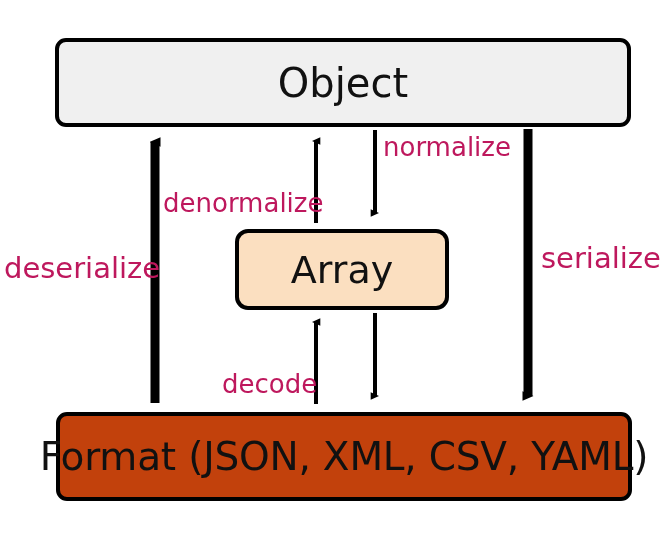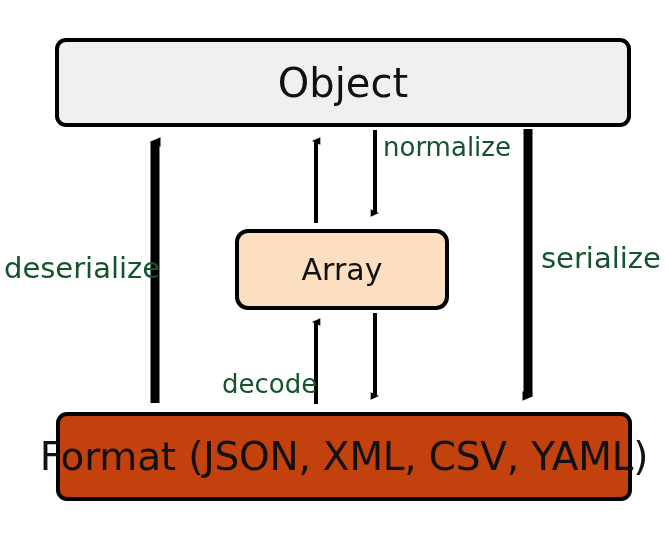--- a/index.html
+++ b/index.html
@@ -27,41 +27,41 @@
   #node-object{
     left:55px; top:38px; width:576px; height:89px;
     background:#f0f0f0;
   }
   #node-object .node-label{ font-size:40px; }
   #node-array{
     left:235px; top:229px; width:214px; height:81px;
     background:#fbdfc0;
     border-radius:13px;
   }
-  #node-array .node-label{ font-size:30px; }
+  #node-array .node-label{ font-size:38px; }
   #node-format{
     left:56px; top:412px; width:576px; height:89px;
     background:#c2410c;
   }
   #node-format .node-label{ font-size:39px; letter-spacing:-0.2px; }
   .node-label{
     white-space:nowrap;
     line-height:1;
     user-select:none;
   }
   .edge-svg{
     position:absolute; left:0; top:0;
     width:665px; height:540px;
     pointer-events:none;
   }
   .edge-label{
     position:absolute;
     font-size:27px;
     line-height:1;
-    color:#14532d;
+    color:#be185d;
     white-space:nowrap;
     user-select:none;
   }
   #label-deserialize{ left:4px;  top:254px; font-size:29px; }
   #label-serialize  { left:541px; top:244px; font-size:29px; }
   #label-denormalize{ left:163px; top:190px; font-size:26px; }
   #label-normalize  { left:383px; top:134px; font-size:26px; }
   #label-encode     { left:383px; top:320px; font-size:26px; }
   #label-decode     { left:222px; top:371px; font-size:26px;text-align:right; }
 </style>
@@ -114,19 +114,20 @@
   </div>
 
   <div class="node" id="node-format">
     <span class="node-label">Format (JSON, XML, CSV, YAML)</span>
   </div>
 
   <div class="edge-label" id="label-deserialize">deserialize</div>
 
   <div class="edge-label" id="label-serialize">serialize</div>
 
+  <div class="edge-label" id="label-denormalize">denormalize</div>
 
   <div class="edge-label" id="label-normalize">normalize</div>
 
   <div class="edge-label" id="label-decode">decode</div>
 
 
 </div>
 
 </body></html>

